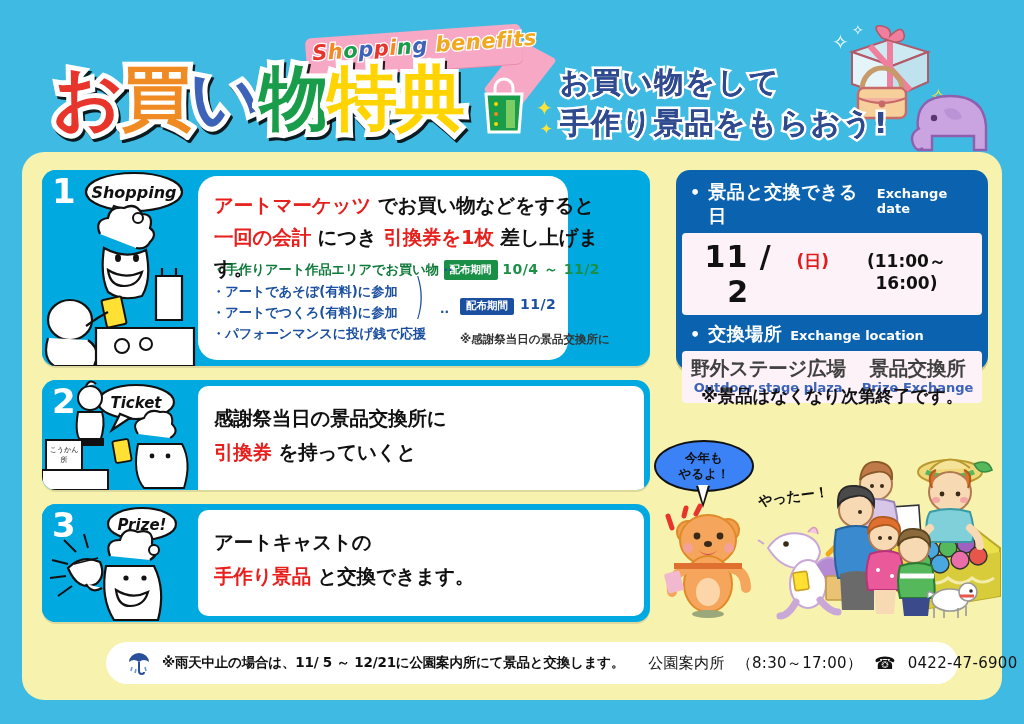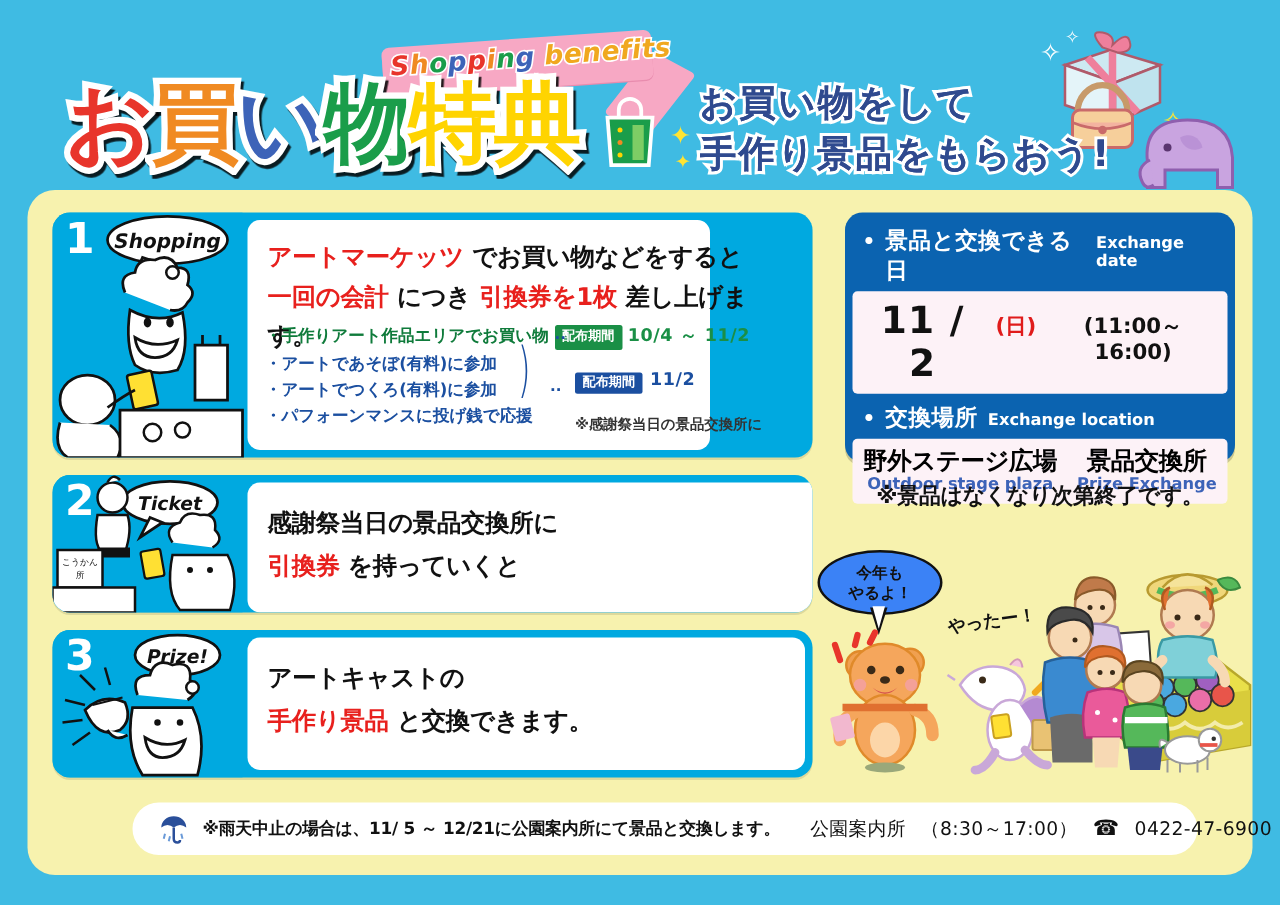--- a/index.html
+++ b/index.html
@@ -87,22 +87,22 @@
     font-family:"DejaVu Sans","Liberation Sans",sans-serif;z-index:6;line-height:1;
   }
   .step-art{position:absolute;left:0;top:0;}
   .step1 .step-art{width:152px;height:196px;}
   .step2 .step-art{width:152px;height:110px;}
   .step3 .step-art{width:152px;height:118px;}
 
   .step-body{
     position:absolute;background:#ffffff;border-radius:10px;
   }
-  .step1 .step-body{left:156px;top:6px;width:370px;height:184px;}
-  .step2 .step-body{left:156px;top:6px;width:446px;height:104px;padding-left:48px;}
+  .step1 .step-body{left:156px;top:6px;width:370px;height:184px;border-radius:19px;}
+  .step2 .step-body{left:156px;top:6px;width:446px;height:118px;}
   .step3 .step-body{left:156px;top:6px;width:446px;height:106px;}
 
   .lead{
     position:absolute;left:16px;top:14px;width:420px;
     font-size:19.5px;font-weight:bold;color:#111;line-height:1.62;letter-spacing:-.2px;
   }
   .hl-red{color:#e8201d;}
   .bullets{position:absolute;left:14px;top:82px;width:424px;}
   .bl{
     font-size:13.2px;font-weight:bold;color:#1b4fa0;line-height:1.62;white-space:nowrap;
@@ -143,21 +143,21 @@
   .info-head .en{font-size:13px;font-weight:bold;}
   .info-white{
     background:#fdf2f7;border-radius:4px;padding:6px 8px;margin-bottom:3px;
     text-align:center;
   }
   .dateline{display:flex;align-items:baseline;justify-content:center;gap:10px;}
   .dateline .big{font-size:30px;font-weight:bold;color:#111;letter-spacing:1px;}
   .dateline .dow{font-size:17px;font-weight:bold;color:#e01b1b;}
   .dateline .tm{font-size:17px;font-weight:bold;color:#111;}
   .loc-row{display:flex;justify-content:center;gap:16px;}
-  .loc-col .jp{font-size:19.5px;font-weight:bold;color:#000000;letter-spacing:-.3px;line-height:1.2;}
+  .loc-col .jp{font-size:19.5px;font-weight:bold;color:#404040;letter-spacing:-.3px;line-height:1.2;}
   .loc-col .en{font-size:13px;font-weight:bold;color:#3d63b8;line-height:1.3;}
 
   .info-note{
     position:absolute;left:654px;top:232px;width:312px;text-align:center;
     font-size:17.5px;font-weight:bold;color:#111;letter-spacing:-.2px;
   }
 
   
   .mascots{position:absolute;left:630px;top:288px;width:352px;height:180px;}
   .bubble{

